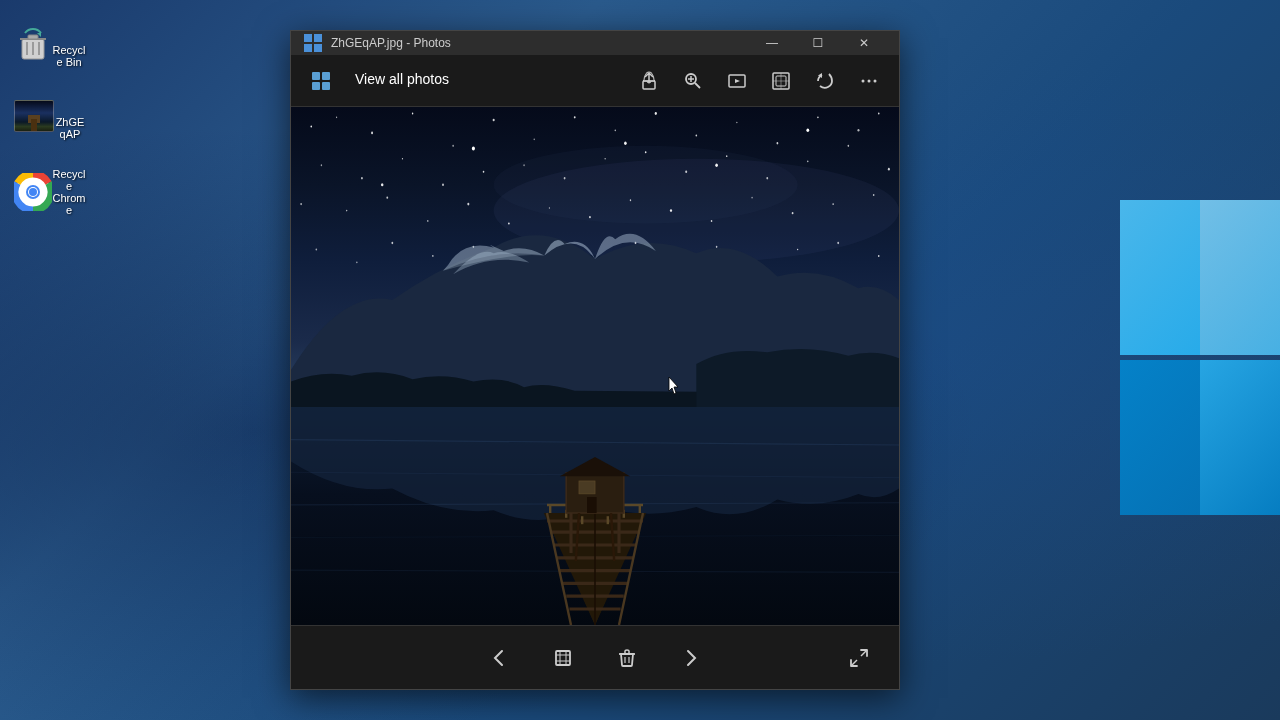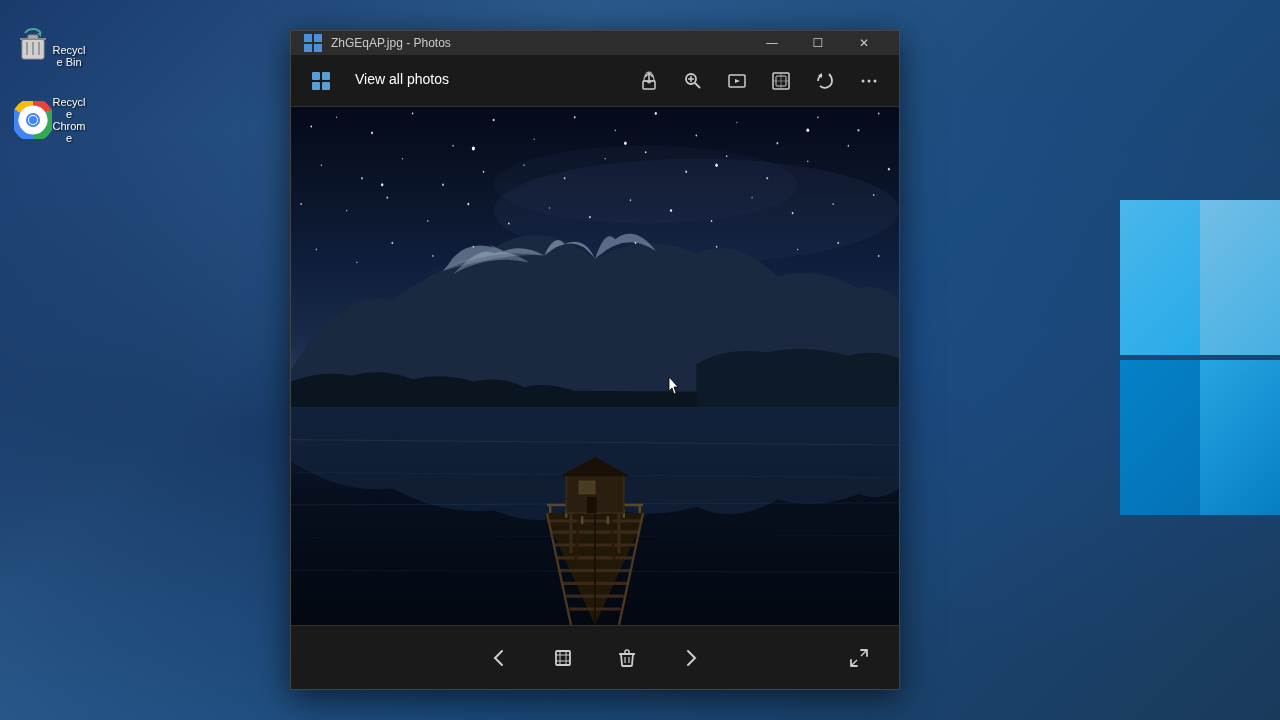--- a/index.html
+++ b/index.html
@@ -298,20 +298,29 @@
           <rect x="14" y="10" width="10" height="4" rx="1" fill="#aaa" stroke="#888" stroke-width="1"></rect>
           <path d="M13 17 L13 30 M19 17 L19 30 M25 17 L25 30" stroke="#888" stroke-width="1.5"></path>
 
           <path d="M11 8 Q14 4 19 4 Q24 4 27 8" stroke="#4a9" stroke-width="2" fill="none"></path>
           <path d="M27 8 L27 12 L23 8 Z" fill="#4a9"></path>
         </svg>
       </div>
       <div class="icon-label">Recycle Bin</div>
     </div>
 
+    <div class="desktop-icon">
+      <div class="icon-img">
+        <div style="width:40px;height:32px;background:linear-gradient(180deg,#050a1a 0%,#1a3060 40%,#0a1828 70%,#2a3a20 85%,#1a2010 100%);border:1px solid rgba(255,255,255,0.3);border-radius:2px;position:relative;overflow:hidden;">
+          <div style="position:absolute;bottom:8px;left:50%;transform:translateX(-50%);width:12px;height:8px;background:#5a4020;"></div>
+          <div style="position:absolute;bottom:0;left:50%;transform:translateX(-50%);width:6px;height:12px;background:#4a3010;"></div>
+        </div>
+      </div>
+      <div class="icon-label">ZhGEqAP</div>
+    </div>
 
     <div class="desktop-icon">
       <div class="icon-img">
         <svg width="38" height="38" viewBox="0 0 38 38">
           <circle cx="19" cy="19" r="18" fill="#fff"></circle>
 
           <path d="M19 1 A18 18 0 0 1 34.6 10" stroke="#EA4335" stroke-width="7" fill="none"></path>
           <path d="M34.6 10 A18 18 0 0 1 19 37" stroke="#34A853" stroke-width="7" fill="none"></path>
           <path d="M19 37 A18 18 0 0 1 3.4 10" stroke="#4285F4" stroke-width="7" fill="none"></path>
           <path d="M3.4 10 A18 18 0 0 1 19 1" stroke="#FBBC05" stroke-width="7" fill="none"></path>

